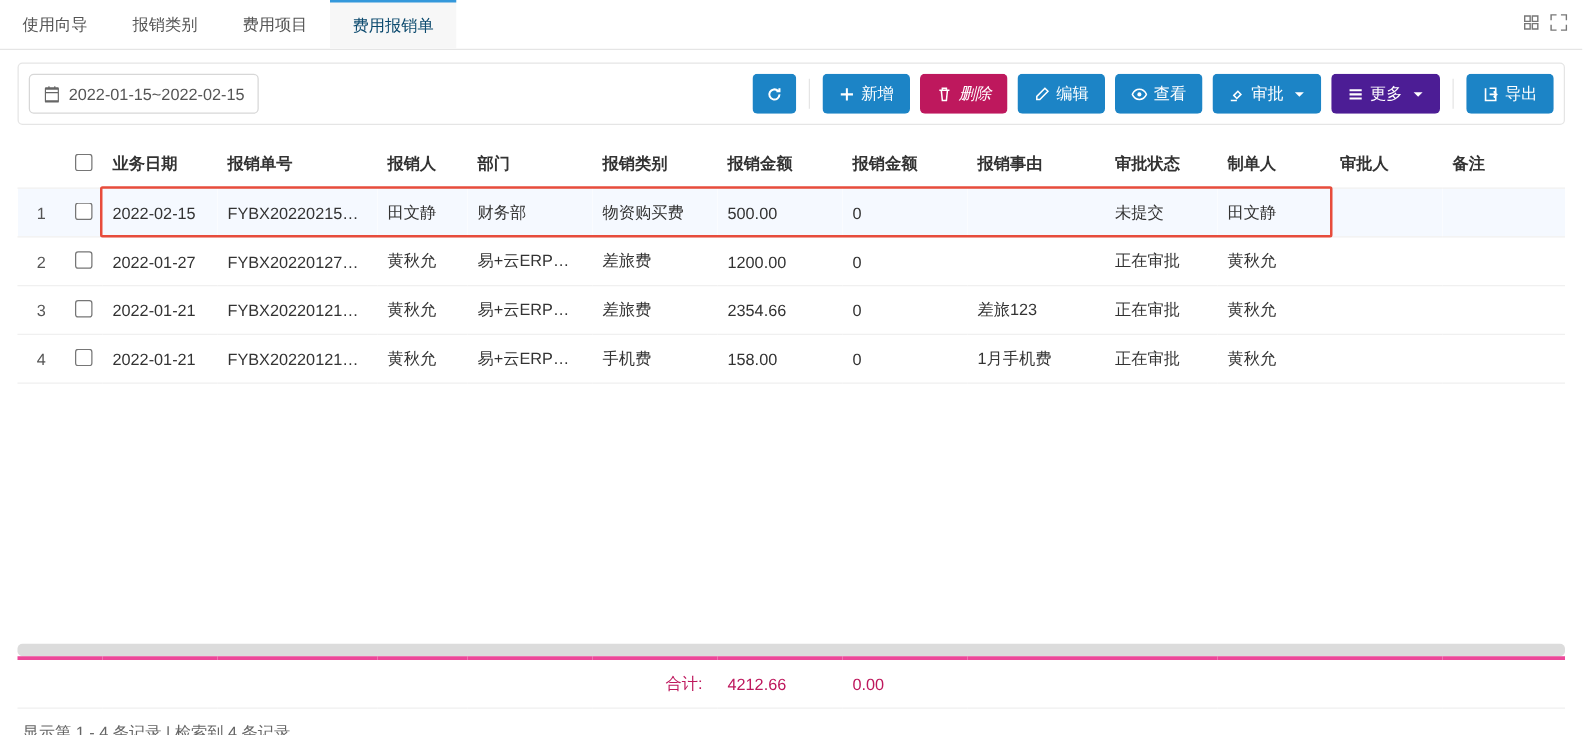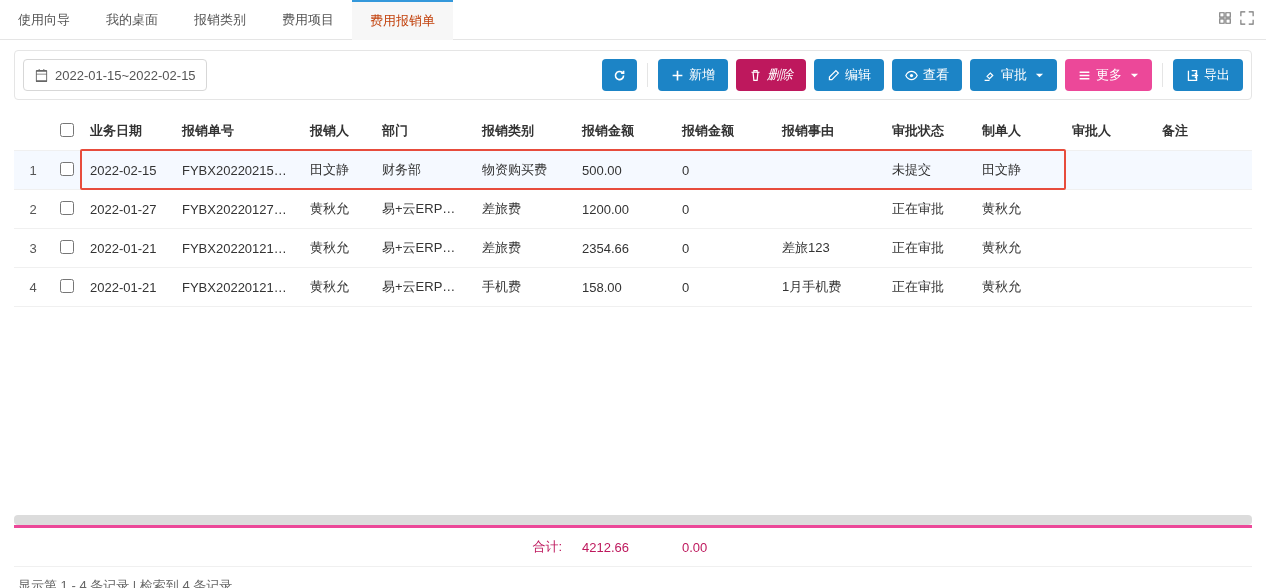--- a/index.html
+++ b/index.html
@@ -1,41 +1,41 @@
 <!DOCTYPE html>
 <html><head>
 <meta charset="utf-8">
 <style>
 * { margin: 0; padding: 0; box-sizing: border-box; }
 body { font-family: "Microsoft YaHei", "Helvetica Neue", Arial, sans-serif; font-size: 13px; color: #333; background: #fff; }
 
 
-.top-tabs { display: flex; align-items: center; height: 40px; border-bottom: 1px solid #e5e5e5; position: relative; }
+.top-tabs { display: flex; height: 40px; border-bottom: 1px solid #e5e5e5; position: relative; }
 .top-tab { padding: 0 18px; line-height: 40px; cursor: pointer; color: #555; user-select: none; }
-.top-tab.active { background: #f7f7f7; color: #c2410c; border-top: 2px solid #3498db; line-height: 38px; }
+.top-tab.active { background: #f7f7f7; color: #0c4a6e; border-top: 2px solid #3498db; line-height: 38px; }
 .top-tabs-right { margin-left: auto; display: flex; align-items: center; gap: 8px; padding-right: 12px; color: #777; }
 .top-tabs-right svg { width: 14px; height: 14px; }
 
 
 .content { padding: 10px 14px 0 14px; background: #fff; }
 
 
 .toolbar-wrap { border: 1px solid #e5e5e5; border-radius: 4px; padding: 8px; margin-bottom: 12px; }
 .toolbar { display: flex; align-items: center; gap: 8px; justify-content: center; }
 .toolbar-spacer { flex: 1; }
 
 .date-range { display: inline-flex; align-items: center; gap: 6px; border: 1px solid #d7d7d7; border-radius: 4px; padding: 0 10px; height: 32px; color: #555; background: #fff; }
 .date-range svg { width: 15px; height: 15px; color: #666; }
 
 .btn { display: inline-flex; align-items: center; gap: 5px; height: 32px; padding: 0 12px; border-radius: 4px; font-size: 13px; cursor: pointer; border: 1px solid transparent; user-select: none; }
 .btn svg { width: 13px; height: 13px; }
 .btn .caret { width: 9px; height: 9px; margin-left: 3px; }
 .btn-primary { background: #1c84c6; color: #fff; }
 .btn-danger  { background: #be185d; color: #fff; font-style: italic; }
-.btn-success { background: #ec4899; color: #fff; }
+.btn-success { background: #4c1d95; color: #fff; }
 .btn-refresh { background: #1c84c6; color: #fff; padding: 0 10px; }
 
 .sep { width: 1px; height: 24px; background: #e5e5e5; margin: 0 2px; }
 
 
 .grid { border: 0 solid #e5e5e5; }
 .grid table { width: 100%; border-collapse: collapse; table-layout: fixed; }
 .grid th, .grid td { border-bottom: 1px solid #f0f0f0; text-align: left; padding: 10px 8px; white-space: nowrap; overflow: hidden; text-overflow: ellipsis; }
 .grid th { font-weight: 700; color: #333; background: #fff; }
 .grid .rownum { text-align: center; color: #555; width: 38px; }
@@ -52,21 +52,20 @@
 .scroll-placeholder { height: 10px; background: #dcdcdc; border-radius: 4px; margin: 8px 0 0 0; }
 
 
 .footer { padding: 10px 4px 14px 4px; color: #666; font-size: 13px; }
 </style>
 </head>
 <body>
 
 <div class="top-tabs">
   <div class="top-tab">使用向导</div>
-  <div class="top-tab">我的桌面</div>
   <div class="top-tab">报销类别</div>
   <div class="top-tab">费用项目</div>
   <div class="top-tab active">费用报销单</div>
   <div class="top-tabs-right">
     <span title="close">
       <svg viewBox="0 0 16 16">
           <path fill="none" stroke="currentColor" stroke-width="1.3" d="M2 2h5v5H2zM9 2h5v5H9zM2 9h5v5H2zM9 9h5v5H9z"></path>
         </svg>
     </span>
     <span title="fullscreen">

